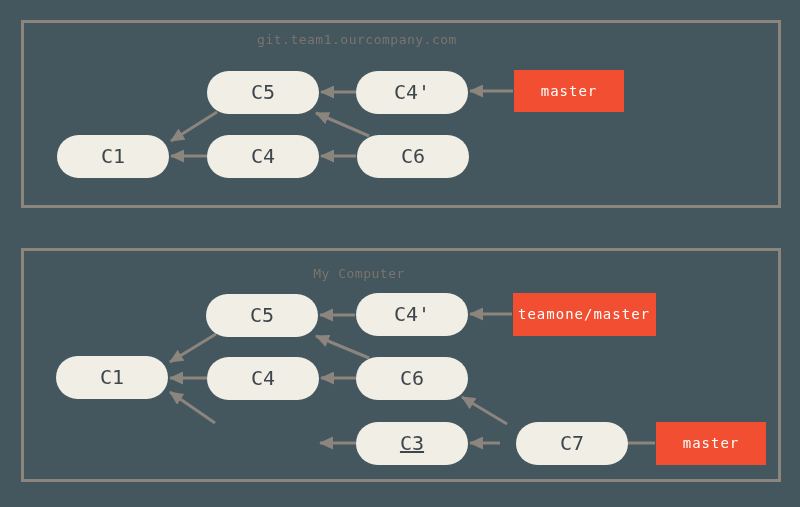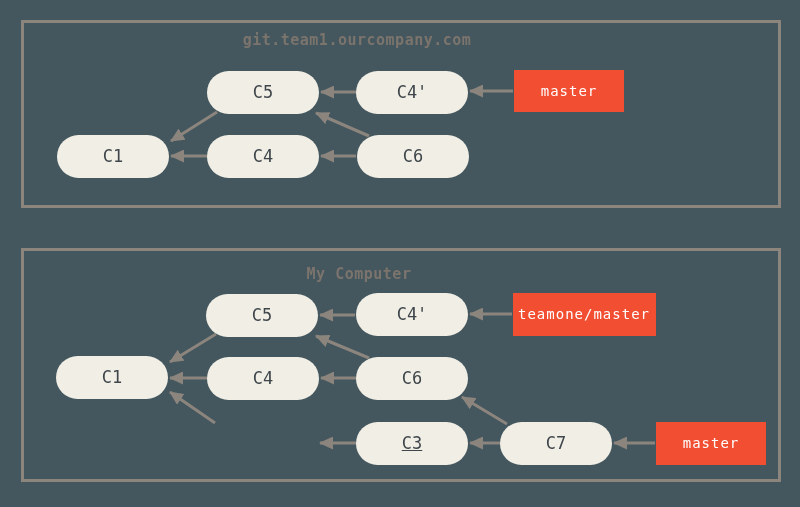--- a/index.html
+++ b/index.html
@@ -3,24 +3,24 @@
 <meta charset="utf-8">
 <style>
   :root{
     --bg:#44565e; --line:#8b857e; --title:#7b746d;
     --nodefill:#f0eee5; --nodetext:#3f464b; --accent:#f14e32; --reftext:#ffffff;
   }
   html,body{margin:0;padding:0;}
   body{background:var(--bg);font-family:"DejaVu Sans Mono",monospace;}
   #canvas{position:relative;width:800px;height:507px;background:var(--bg);overflow:hidden;}
   .dbox{position:absolute;box-sizing:border-box;border:3px solid var(--line);background:transparent;}
-  .dtitle{position:absolute;transform:translateX(-50%);font-weight:bold;font-size:15px;
+  .dtitle{position:absolute;transform:translateX(-50%);font-weight:normal;font-size:13px;
           letter-spacing:.5px;color:var(--title);white-space:nowrap;line-height:18px;}
   .node{position:absolute;background:var(--nodefill);border-radius:22px;display:flex;
-        align-items:center;justify-content:center;font-size:17px;color:var(--nodetext);}
+        align-items:center;justify-content:center;font-size:20px;color:var(--nodetext);}
   .ref{position:absolute;background:var(--accent);display:flex;align-items:center;
        justify-content:center;font-size:14px;letter-spacing:1px;color:var(--reftext);}
   #edges-svg{position:absolute;left:0;top:0;pointer-events:none;}
   .edge{stroke:var(--line);stroke-width:3;}
   #arrowhead path{fill:var(--line);}
 </style>
 </head>
 <body>
 
 <div id="canvas">
@@ -59,16 +59,16 @@
     <div class="node" style="left: 207px; top: 70.5px; width: 112px; height: 43px;">C5</div>
     <div class="node" style="left: 356px; top: 70.5px; width: 112px; height: 43px;">C4'</div>
     <div class="node" style="left: 357px; top: 134.5px; width: 112px; height: 43px;">C6</div>
     <div class="ref" style="left: 514px; top: 70px; width: 110px; height: 42px;">master</div>
     <div class="node" style="left: 56px; top: 355.5px; width: 112px; height: 43px;">C1</div>
     <div class="node" style="left: 207px; top: 356.5px; width: 112px; height: 43px;">C4</div>
     <div class="node" style="left: 206px; top: 293.5px; width: 112px; height: 43px;">C5</div>
     <div class="node" style="left: 356px; top: 292.5px; width: 112px; height: 43px;">C4'</div>
     <div class="node" style="left: 356px; top: 356.5px; width: 112px; height: 43px;">C6</div>
     <div class="node" style="left: 356px; top: 421.5px; width: 112px; height: 43px; text-decoration: underline;">C3</div>
-    <div class="node" style="left: 500px; top: 421.5px; width: 112px; height: 43px;">C7</div>
+    <div class="node" style="left: 516px; top: 421.5px; width: 112px; height: 43px;">C7</div>
     <div class="ref" style="left: 512.5px; top: 292.5px; width: 143px; height: 43px;">teamone/master</div>
     <div class="ref" style="left: 656px; top: 421.5px; width: 110px; height: 43px;">master</div>
   </div>
 
 </body></html>

